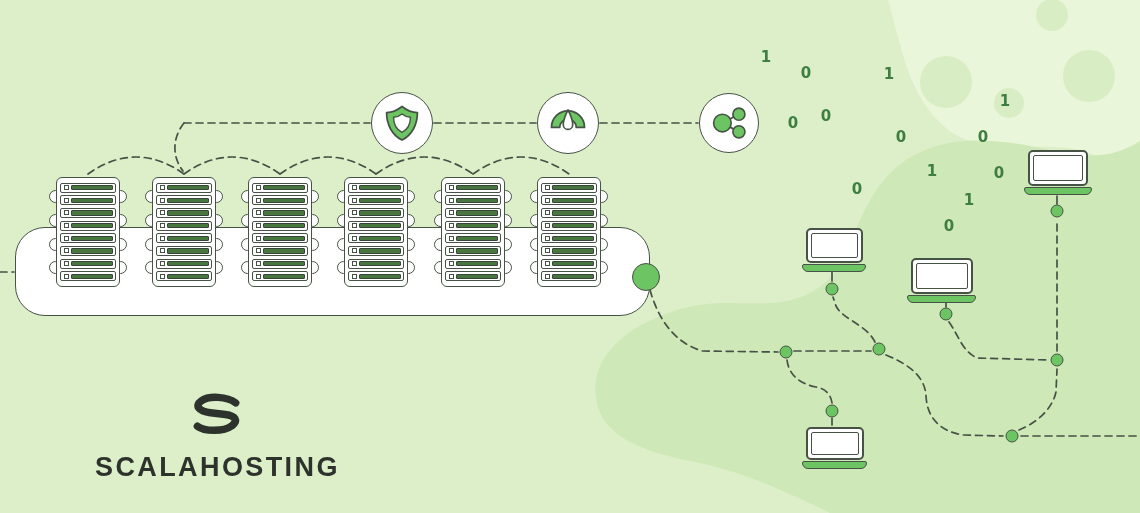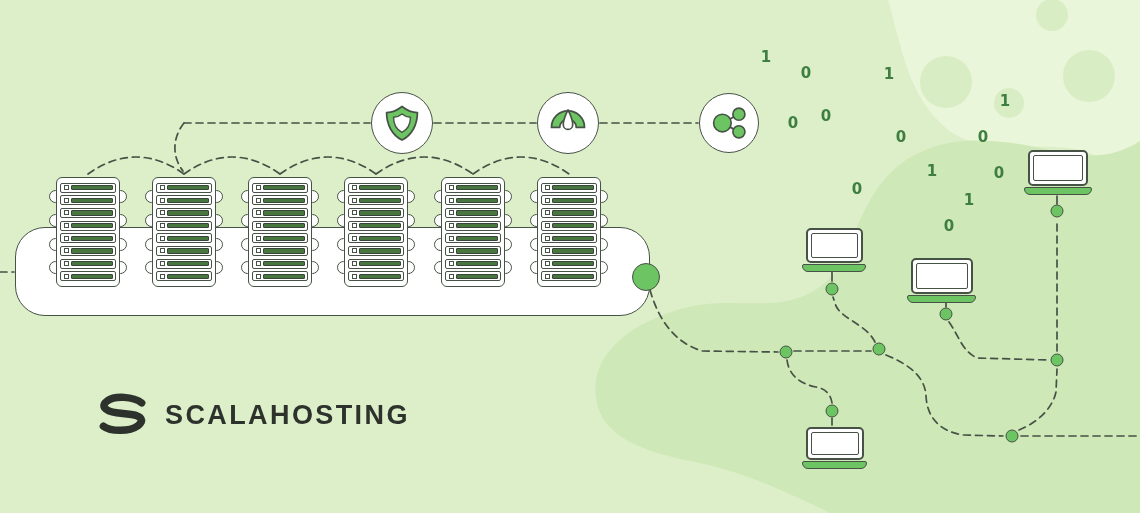--- a/index.html
+++ b/index.html
@@ -68,21 +68,21 @@
   }
 
   
   .digit{
     position:absolute;transform:translate(-50%,-50%);
     font-family:"DejaVu Sans",sans-serif;font-weight:bold;font-size:15px;
     color:var(--digit-green,#3e7e41);line-height:1;
   }
 
   
-  .brand{position:absolute;left:95px;top:392px;display:flex;align-items:center;gap:14px;}
+  .brand{position:absolute;left:95px;top:392px;display:flex;align-items:center;gap:14px;flex-direction:column;}
   .brand-text{
     font-size:27px;font-weight:600;letter-spacing:2.4px;color:var(--logo-ink,#2d332c);
     font-family:"Liberation Sans",sans-serif;
   }
 </style>
 </head>
 <body>
 
 <div class="canvas">
 

